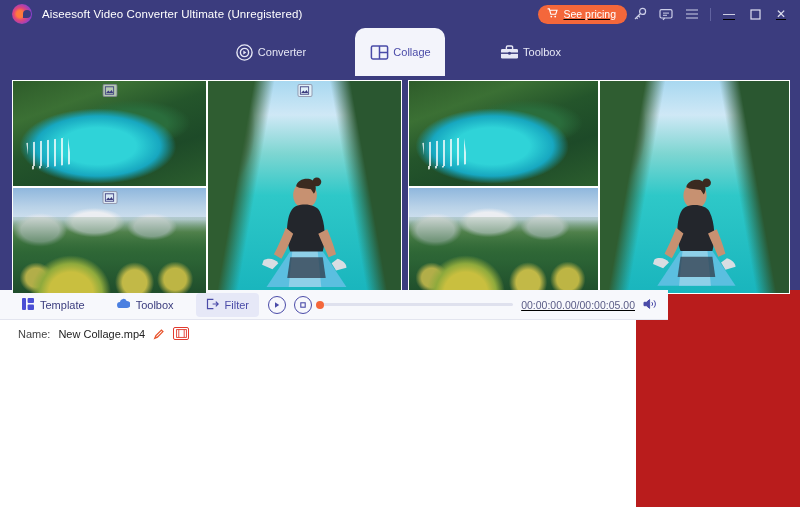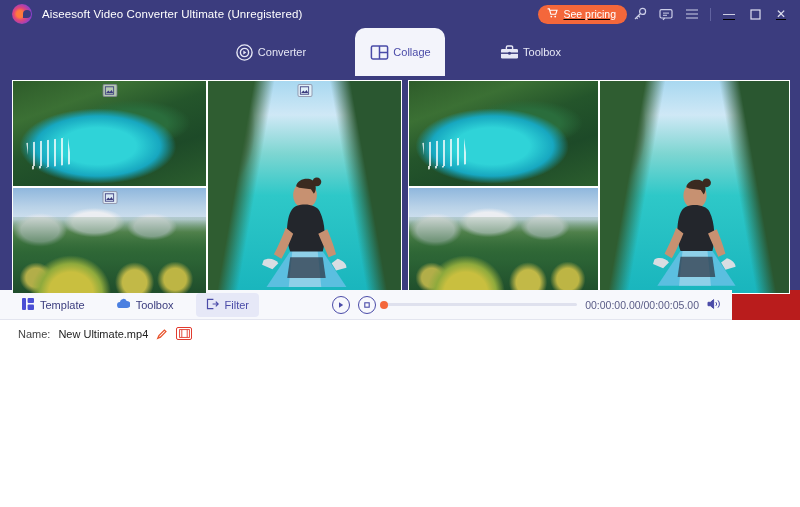--- a/index.html
+++ b/index.html
@@ -175,35 +175,35 @@
   }
   .boat-figure {
     position: absolute; left: 50%; bottom: 0;
     transform: translateX(-50%);
     width: 46%; height: 62%;
   }
 
   
   .toolrow {
     position: absolute; top: 290px; left: 0;
-    width: 732px; height: 30px;
+    width: 668px; height: 30px;
     background: #f7f8fc;
     display: flex; align-items: center;
     border-bottom: 1px solid #e3e5ef;
   }
   .tool-tab {
     display: flex; align-items: center; gap: 6px;
     height: 24px; padding: 0 10px; margin-left: 12px;
     border-radius: 4px; font-size: 11px; color: #3b3c7e;
     cursor: pointer; white-space: nowrap;
   }
   .tool-tab.active { background: #e6e8f7; color: #4a4ba8; }
   .player {
     margin-left: auto; display: flex; align-items: center;
-    gap: 8px; padding-right: 10px; width: 400px;
+    gap: 8px; padding-right: 10px; width: 400px; text-decoration: underline;
   }
   .pbtn {
     width: 18px; height: 18px; border-radius: 50%;
     border: 1.3px solid #4a4ba8; color: #4a4ba8;
     display: flex; align-items: center; justify-content: center;
     cursor: pointer; flex: 0 0 auto;
   }
   .timeline {
     flex: 1 1 auto; height: 3px; background: #dfe1ee;
     border-radius: 2px; position: relative; cursor: pointer;
@@ -212,21 +212,21 @@
     position: absolute; left: 0; top: 50%;
     transform: translate(-50%, -50%);
     width: 8px; height: 8px; border-radius: 50%;
     background: #f4673b;
   }
   .timecode { font-size: 10.5px; color: #5a5c86; white-space: nowrap; }
 
   
   .export-panel {
     position: absolute; top: 320px; left: 0;
-    width: 800px; height: 187px; background: #ffffff;
+    width: 636px; height: 187px; background: #ffffff;
   }
   .name-row {
     display: flex; align-items: center; gap: 8px;
     padding: 7px 0 5px 18px; font-size: 11px; color: #333;
   }
   .name-label { color: #444; }
   .name-value { color: #222; }
   .icon-btn { cursor: pointer; display: flex; align-items: center; }
   .film-icon {
     width: 16px; height: 13px; border: 1.4px solid #e23b2e;
@@ -441,21 +441,21 @@
           <path d="M1 4.3h2.4L6.6 1.6v8.8L3.4 7.7H1z" fill="#4a4ba8"></path>
           <path d="M8.8 4.1a2.7 2.7 0 010 3.8M10.9 2.3a5.3 5.3 0 010 7.4"></path>
         </svg>
       </div>
     </div>
   </div>
 
   <div class="export-panel">
     <div class="name-row">
       <span class="name-label">Name:</span>
-      <span class="name-value">New Ultimate.mp4</span>
+      <span class="name-value">New Collage.mp4</span>
       <span class="icon-btn">
         <svg width="12" height="12" viewBox="0 0 12 12" fill="none" stroke="#e8532c" stroke-width="1.3">
           <path d="M1.8 10.2l1.1-2.6 5.5-5.5 1.5 1.5-5.5 5.5z"></path>
         </svg>
       </span>
       <span class="film-icon">
         <svg width="11" height="9" viewBox="0 0 11 9" fill="none" stroke="#e23b2e" stroke-width="0.9">
           <rect x="0.6" y="0.6" width="9.8" height="7.8"></rect>
           <path d="M2.8 0.6v7.8M8.2 0.6v7.8"></path>
         </svg>

